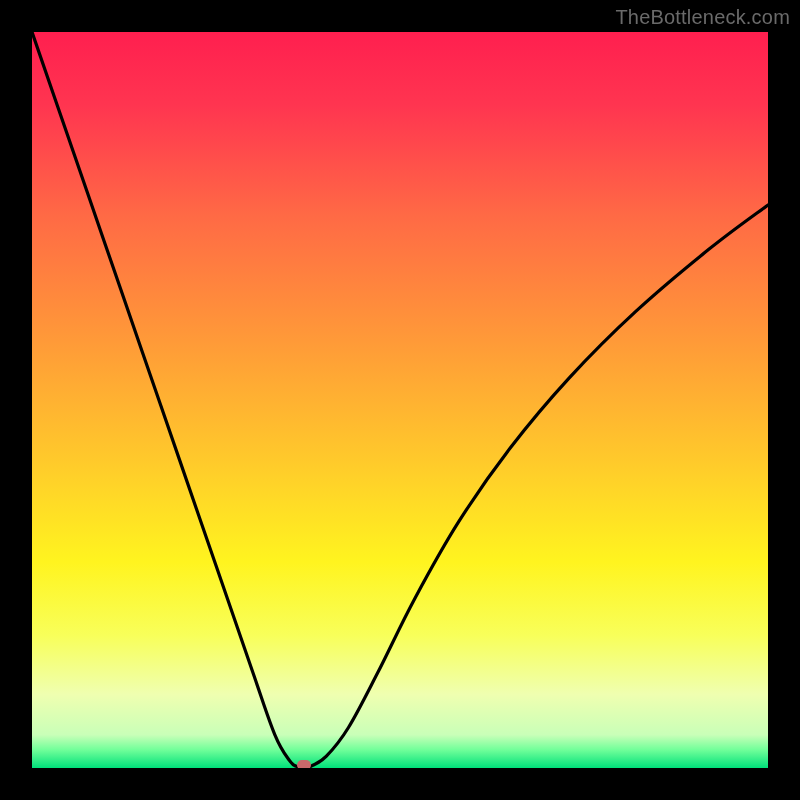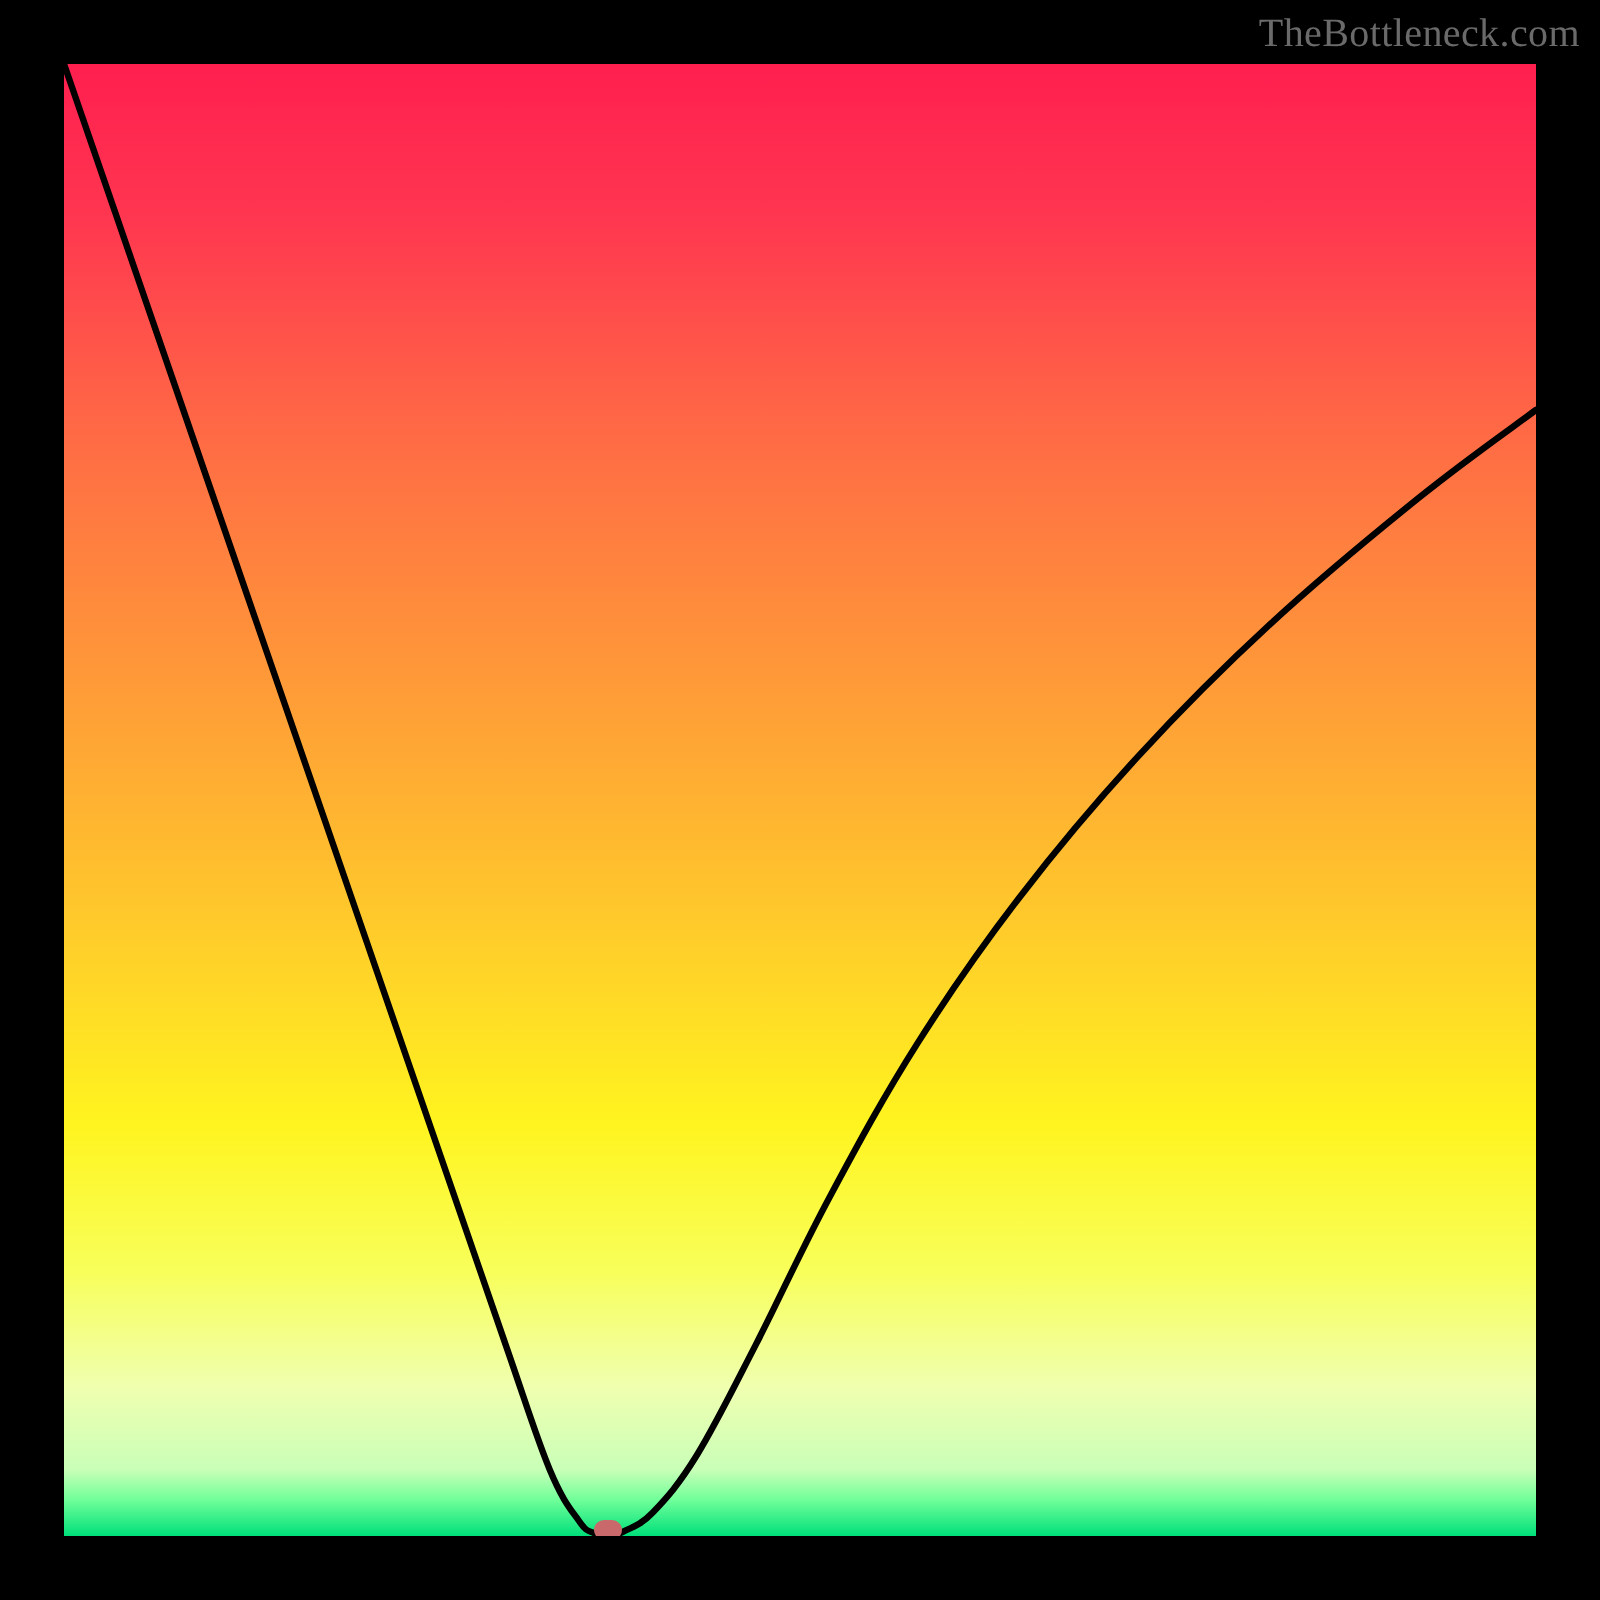--- a/index.html
+++ b/index.html
@@ -9,21 +9,20 @@
     height: 800px;
     overflow: hidden;
     background: #000;
     font-family: Arial, Helvetica, sans-serif;
   }
   .frame {
     position: relative;
     width: 800px;
     height: 800px;
     background: #000;
-    font-family: Liberation Serif, serif;
   }
   .plot-area {
     position: absolute;
     left: 32px;
     top: 32px;
     width: 736px;
     height: 736px;
     overflow: hidden;
   }
   .gradient {

